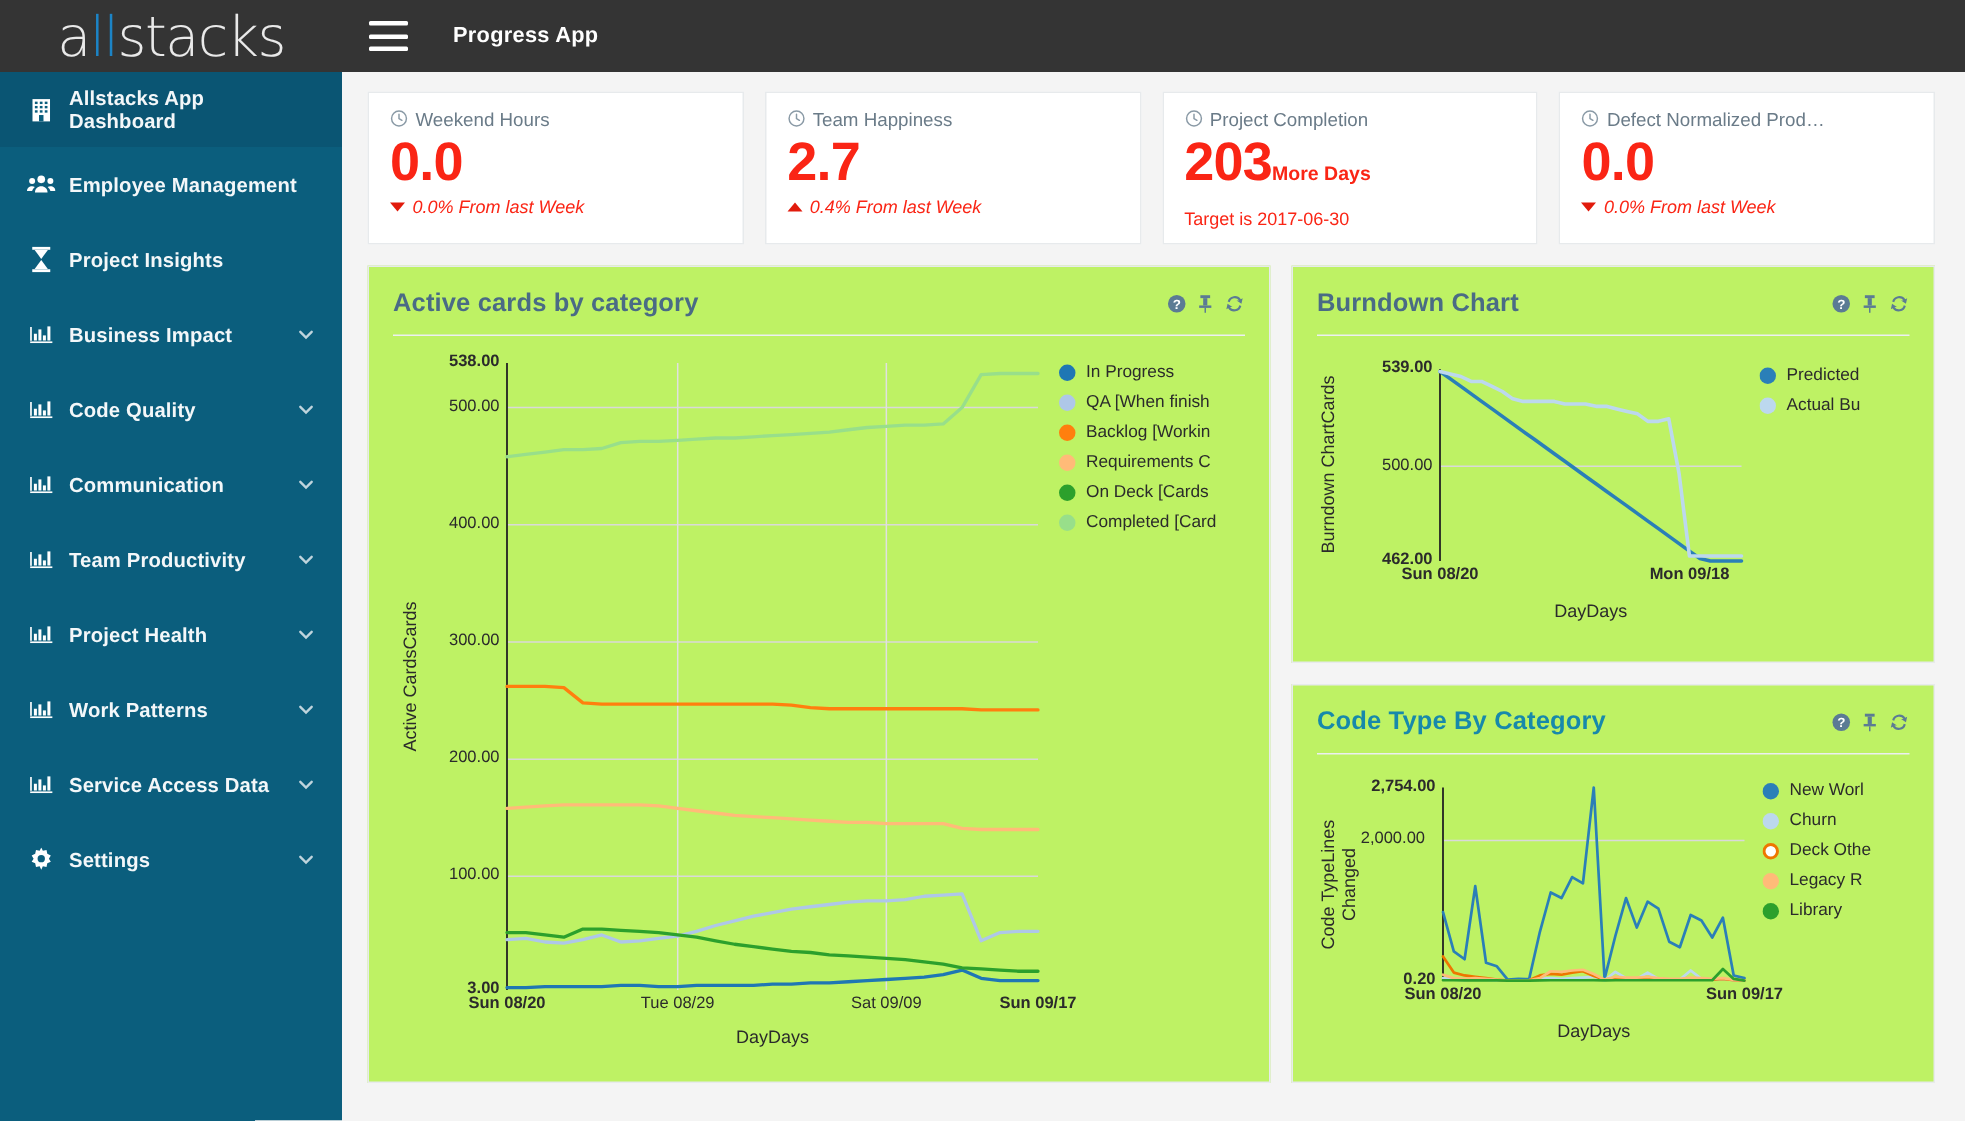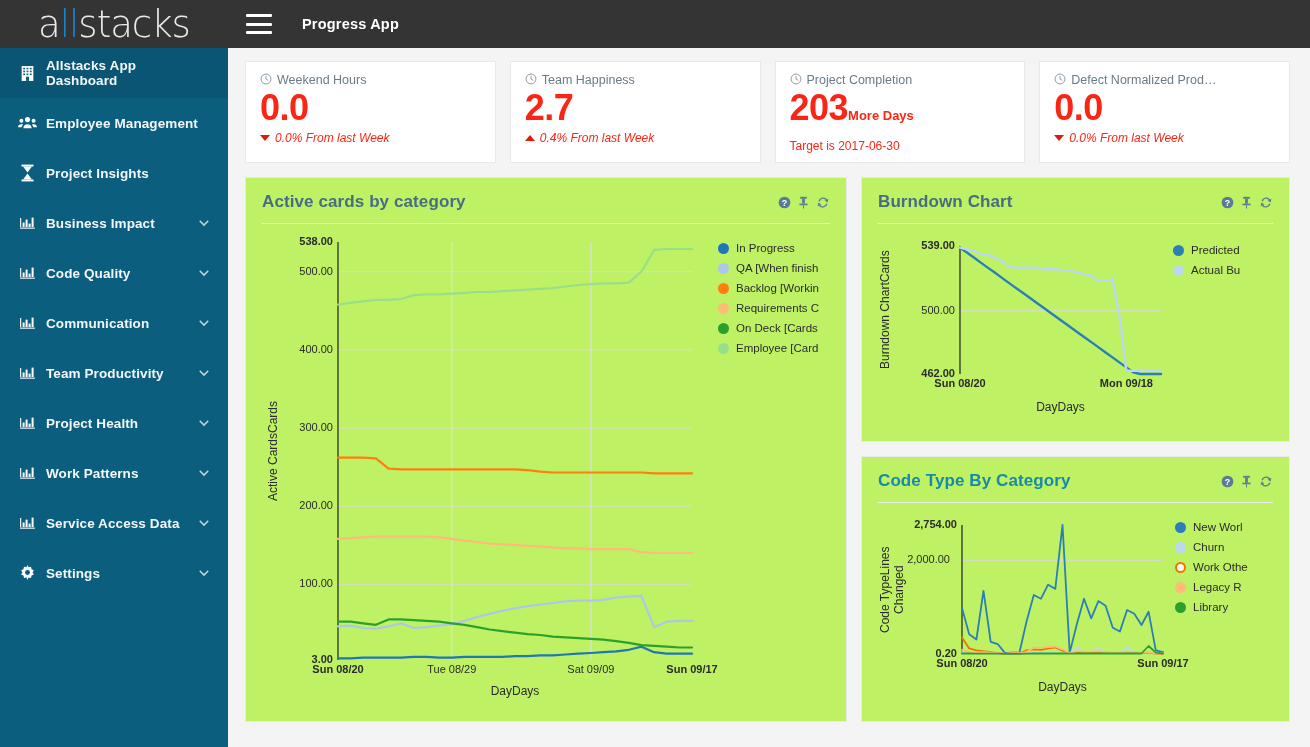--- a/index.html
+++ b/index.html
@@ -462,21 +462,21 @@
                 <div class="tick" style="right: 499px; top: 186.951px;">300.00</div>
                 <div class="tick" style="right: 499px; top: 108.821px; margin-left: 36px;">400.00</div>
                 <div class="tick" style="right: 499px; top: 30.6897px;">500.00</div>
                 <div class="tick bold" style="right: 499px; top: 1px;">538.00</div>
                 <div class="tick bold" style="left: 78px; top: 429px; transform: translateX(-50%);">Sun 08/20</div>
                 <div class="tick" style="left: 191.786px; top: 429px; transform: translateX(-50%);">Tue 08/29</div>
                 <div class="tick" style="left: 330.857px; top: 429px; transform: translateX(-50%);">Sat 09/09</div>
                 <div class="tick bold" style="left: 432px; top: 429px; transform: translateX(-50%);">Sun 09/17</div>
                 <div class="axis-y-title" style="left: 6px; top: 8px; height: 418px;">Active CardsCards</div>
                 <div class="axis-x-title" style="position: absolute; left: 78px; width: 354px; top: 450px;">DayDays</div>
-                <div class="legend" style="left: 458px; top: 4px; width: 135px;">
+                <div class="legend" style="left: 446px; top: 4px; width: 135px;">
                   <div class="legend-row">
                     <span class="dot" style="background:#1f77b4"></span>
                     <span>In Progress</span>
                   </div>
                   <div class="legend-row">
                     <span class="dot" style="background:#aec7e8"></span>
                     <span>QA [When finish</span>
                   </div>
                   <div class="legend-row">
                     <span class="dot" style="background:#ff7f0e"></span>
@@ -485,21 +485,21 @@
                   <div class="legend-row">
                     <span class="dot" style="background:#ffbb78"></span>
                     <span>Requirements C</span>
                   </div>
                   <div class="legend-row">
                     <span class="dot" style="background:#2ca02c"></span>
                     <span>On Deck [Cards</span>
                   </div>
                   <div class="legend-row">
                     <span class="dot" style="background:#98df8a"></span>
-                    <span>Employee [Card</span>
+                    <span>Completed [Card</span>
                   </div>
                 </div>
               </div>
           </div>
         </div>
       </div>
 
       <div class="col-right">
 
         <div class="panel" style="height:265px">
@@ -607,21 +607,21 @@
                   <div class="legend-row">
                     <span class="dot" style="background:#2a7fb8"></span>
                     <span>New Worl</span>
                   </div>
                   <div class="legend-row">
                     <span class="dot" style="background:#bcd8ee"></span>
                     <span>Churn</span>
                   </div>
                   <div class="legend-row">
                     <span class="dot hollow" style="background:#ee7600"></span>
-                    <span>Work Othe</span>
+                    <span>Deck Othe</span>
                   </div>
                   <div class="legend-row">
                     <span class="dot" style="background:#ffbb78"></span>
                     <span>Legacy R</span>
                   </div>
                   <div class="legend-row">
                     <span class="dot" style="background:#2ca02c"></span>
                     <span>Library</span>
                   </div>
                 </div>

